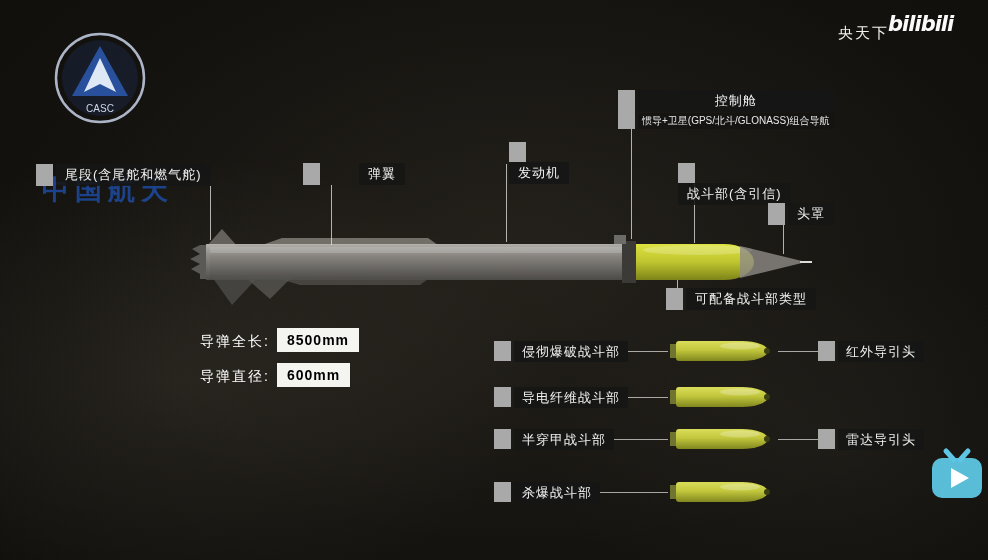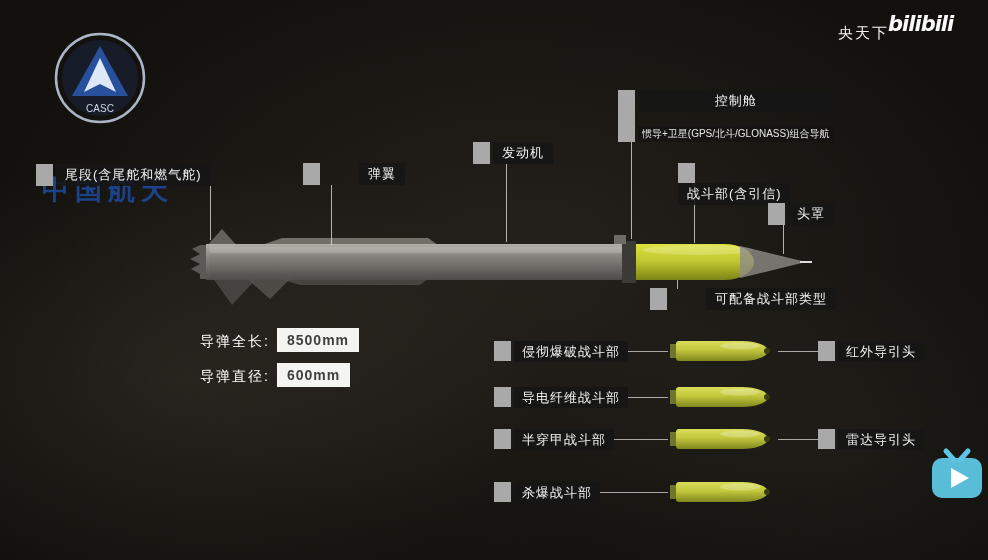--- a/index.html
+++ b/index.html
@@ -12,24 +12,24 @@
       radial-gradient(ellipse 700px 420px at 55% 45%, rgba(100,95,85,0.12), transparent 70%),
       radial-gradient(ellipse 420px 260px at 85% 80%, rgba(110,105,95,0.10), transparent 70%),
       radial-gradient(ellipse 900px 620px at 50% 50%, #1c1914 0%, #0e0d0a 90%);
     background-color:#12100c;
   }
   .plabel{position:absolute;display:flex;align-items:stretch;z-index:5;}
   .plabel .sq{width:17px;min-height:20px;background:#a9a9a9;margin-right:3px;flex:0 0 17px;}
   .plabel .bx{background:rgba(22,22,22,0.88);color:#f2f2f2;font-size:13px;line-height:16px;
     padding:3px 9px;white-space:nowrap;letter-spacing:1px;}
   .plabel .sub{color:#e8e8e8;font-size:10px;line-height:12px;letter-spacing:0;
-    background:rgba(18,18,18,0.65);padding:2px 4px;white-space:nowrap;margin-top:14px;}
+    background:rgba(18,18,18,0.65);padding:2px 4px;white-space:nowrap;margin-top:1px;}
   .vline{position:absolute;width:1px;background:rgba(228,228,228,0.75);z-index:4;}
   .spec-label{position:absolute;color:#fdfdfd;font-size:14px;letter-spacing:2px;z-index:5;}
-  .spec-value{position:absolute;background:#f4f4f0;color:#404040;font-weight:bold;
+  .spec-value{position:absolute;background:#f4f4f0;color:#000000;font-weight:bold;
     font-size:14px;padding:4px 10px;letter-spacing:1px;z-index:5;}
   .wrow{position:absolute;left:494px;height:30px;display:flex;align-items:center;z-index:5;}
   .wrow .lead{width:174px;display:flex;align-items:center;flex:0 0 174px;}
   .wrow .sq{width:17px;height:20px;background:#a9a9a9;margin-right:3px;flex:0 0 17px;}
   .wrow .bx{background:rgba(22,22,22,0.88);color:#f2f2f2;font-size:13px;line-height:15px;
     padding:3px 8px;white-space:nowrap;letter-spacing:1px;}
   .wrow .ln{flex:1;height:1px;background:rgba(228,228,228,0.7);}
   .wrow .ln2{width:40px;height:1px;background:rgba(228,228,228,0.7);flex:0 0 40px;}
   .wrow svg.mini{width:110px;height:30px;flex:0 0 110px;}
   #cn-watermark{position:absolute;left:42px;top:172px;z-index:3;color:#1d4ba0;opacity:0.85;
@@ -125,21 +125,21 @@
   <div class="plabel" style="left:36px;top:164px;">
     <div class="sq"></div>
     <div class="bx">尾段(含尾舵和燃气舵)</div>
   </div>
 
   <div class="plabel" style="left:303px;top:163px;gap:36px;">
     <div class="sq"></div>
     <div class="bx">弹翼</div>
   </div>
 
-  <div class="plabel" style="left:473px;top:142px;">
+  <div class="plabel" style="left:509px;top:142px;flex-direction:column;">
     <div class="sq"></div>
     <div class="bx">发动机</div>
   </div>
 
   <div class="plabel" style="left:618px;top:90px;">
     <div class="sq"></div>
     <div>
       <div class="bx" style="text-align:center;min-width:130px;">控制舱</div>
       <div class="sub">惯导+卫星(GPS/北斗/GLONASS)组合导航</div>
     </div>
@@ -148,21 +148,21 @@
   <div class="plabel" style="left:678px;top:163px;flex-direction:column;">
     <div class="sq"></div>
     <div class="bx">战斗部(含引信)</div>
   </div>
 
   <div class="plabel" style="left:768px;top:203px;">
     <div class="sq"></div>
     <div class="bx">头罩</div>
   </div>
 
-  <div class="plabel" style="left:650px;top:288px;gap:36px;">
+  <div class="plabel" style="left:666px;top:288px;">
     <div class="sq"></div>
     <div class="bx">可配备战斗部类型</div>
   </div>
 
   <div class="spec-label" style="left:200px;top:333px;">导弹全长:</div>
   <div class="spec-value" style="left:277px;top:328px;">8500mm</div>
   <div class="spec-label" style="left:200px;top:368px;">导弹直径:</div>
   <div class="spec-value" style="left:277px;top:363px;">600mm</div>
 
   <div class="wrow" style="top:336px;">

